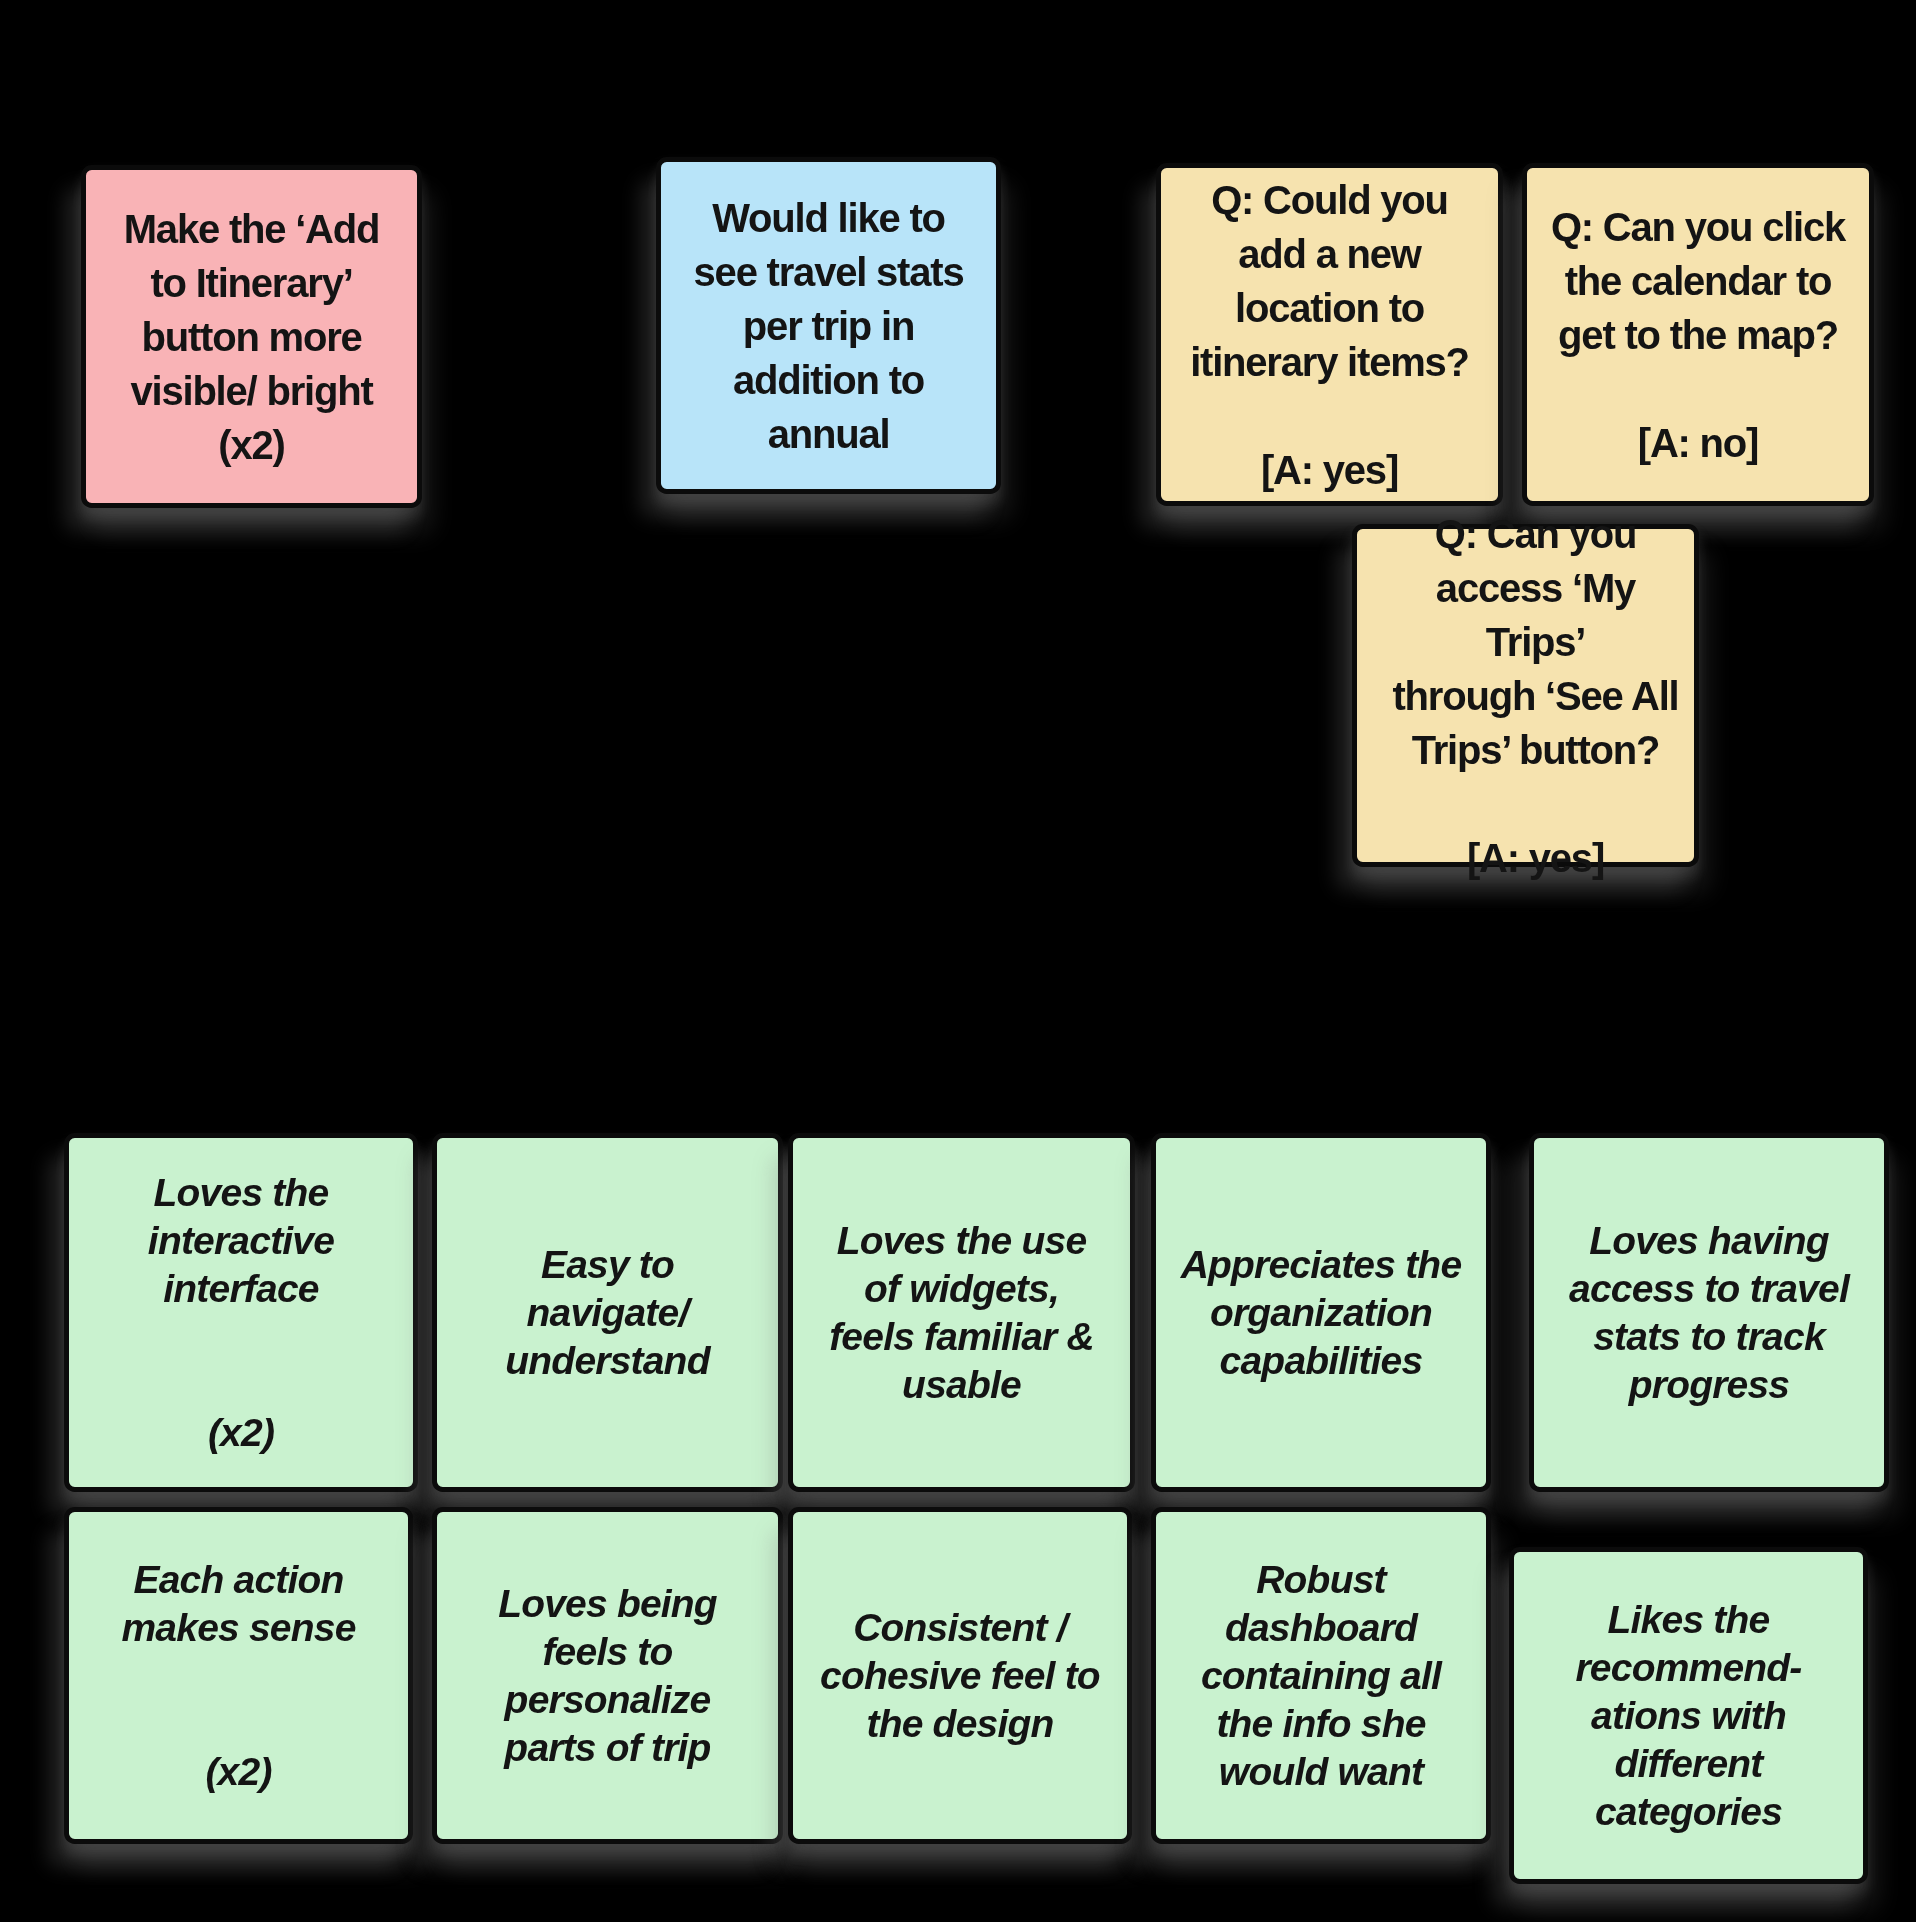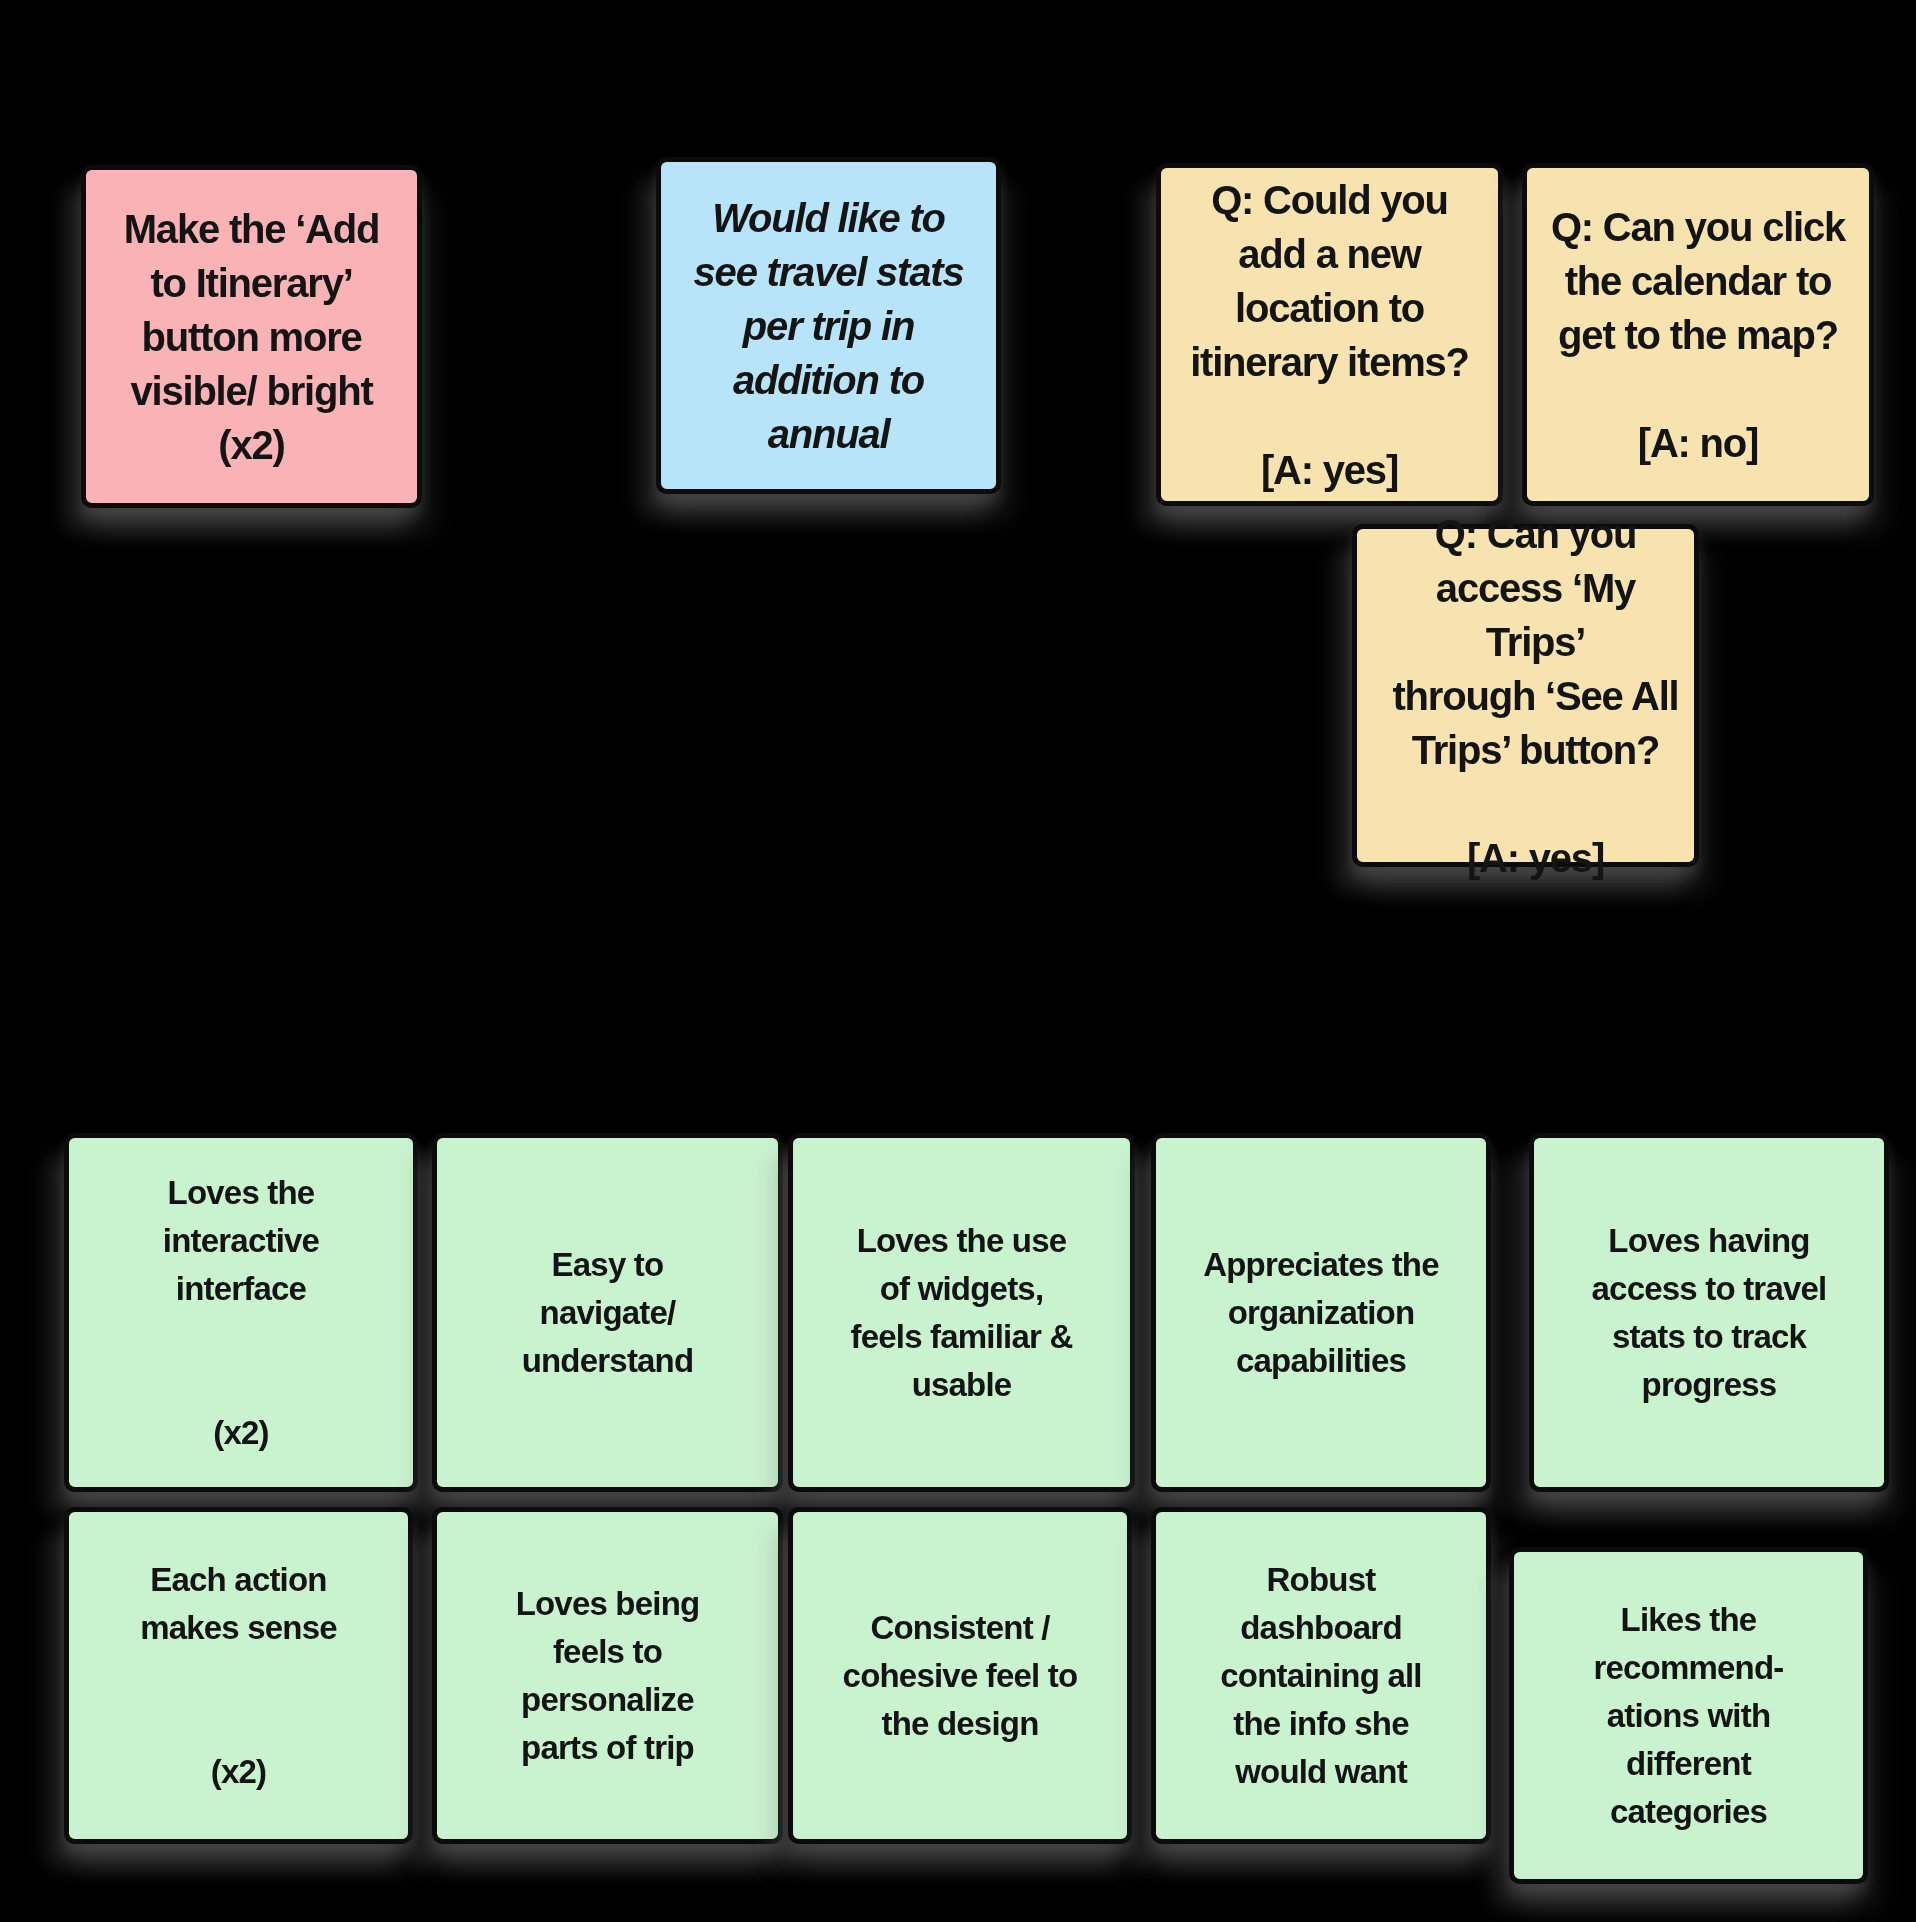--- a/index.html
+++ b/index.html
@@ -41,27 +41,28 @@
     padding: 0 6.1px;
   }
   
   .note--top .note-text {
     font-size: 40px;
     line-height: 54px;
     letter-spacing: -1.2px;
   }
   
   .note--green .note-text {
-    font-size: 33px;
+    font-size: 39px;
     line-height: 48px;
     letter-spacing: -0.8px;
+    font-style: italic;
   }
   
   .n-improve   { left: 81px;  top: 165px;  width: 341px; height: 343px; }
-  .n-request   { left: 656px;  top: 157px;  width: 345px; height: 337px; font-style: italic; }
+  .n-request   { left: 656px;  top: 157px;  width: 345px; height: 337px; }
   .n-q1        { left: 1156px; top: 163px;  width: 347px; height: 343px; justify-content: flex-end; }
   .n-q2        { left: 1522px; top: 163px;  width: 352px; height: 343px; }
   .n-q3        { left: 1352px; top: 524px;  width: 347px; height: 343px; padding-left: 20px; }
   .n-g-r1c1    { left: 64px;   top: 1133px; width: 354px; height: 359px; }
   .n-g-r1c2    { left: 432px;  top: 1133px; width: 351px; height: 359px; }
   .n-g-r1c3    { left: 788px; top: 1133px; width: 347px; height: 359px; }
   .n-g-r1c4    { left: 1151px; top: 1133px; width: 340px; height: 359px; }
   .n-g-r1c5    { left: 1509px; top: 1133px; width: 360px; height: 359px; margin-left: 20px; }
   .n-g-r2c1    { left: 64px;   top: 1507px; width: 349px; height: 337px; }
   .n-g-r2c2    { left: 432px;  top: 1507px; width: 351px; height: 337px; }

